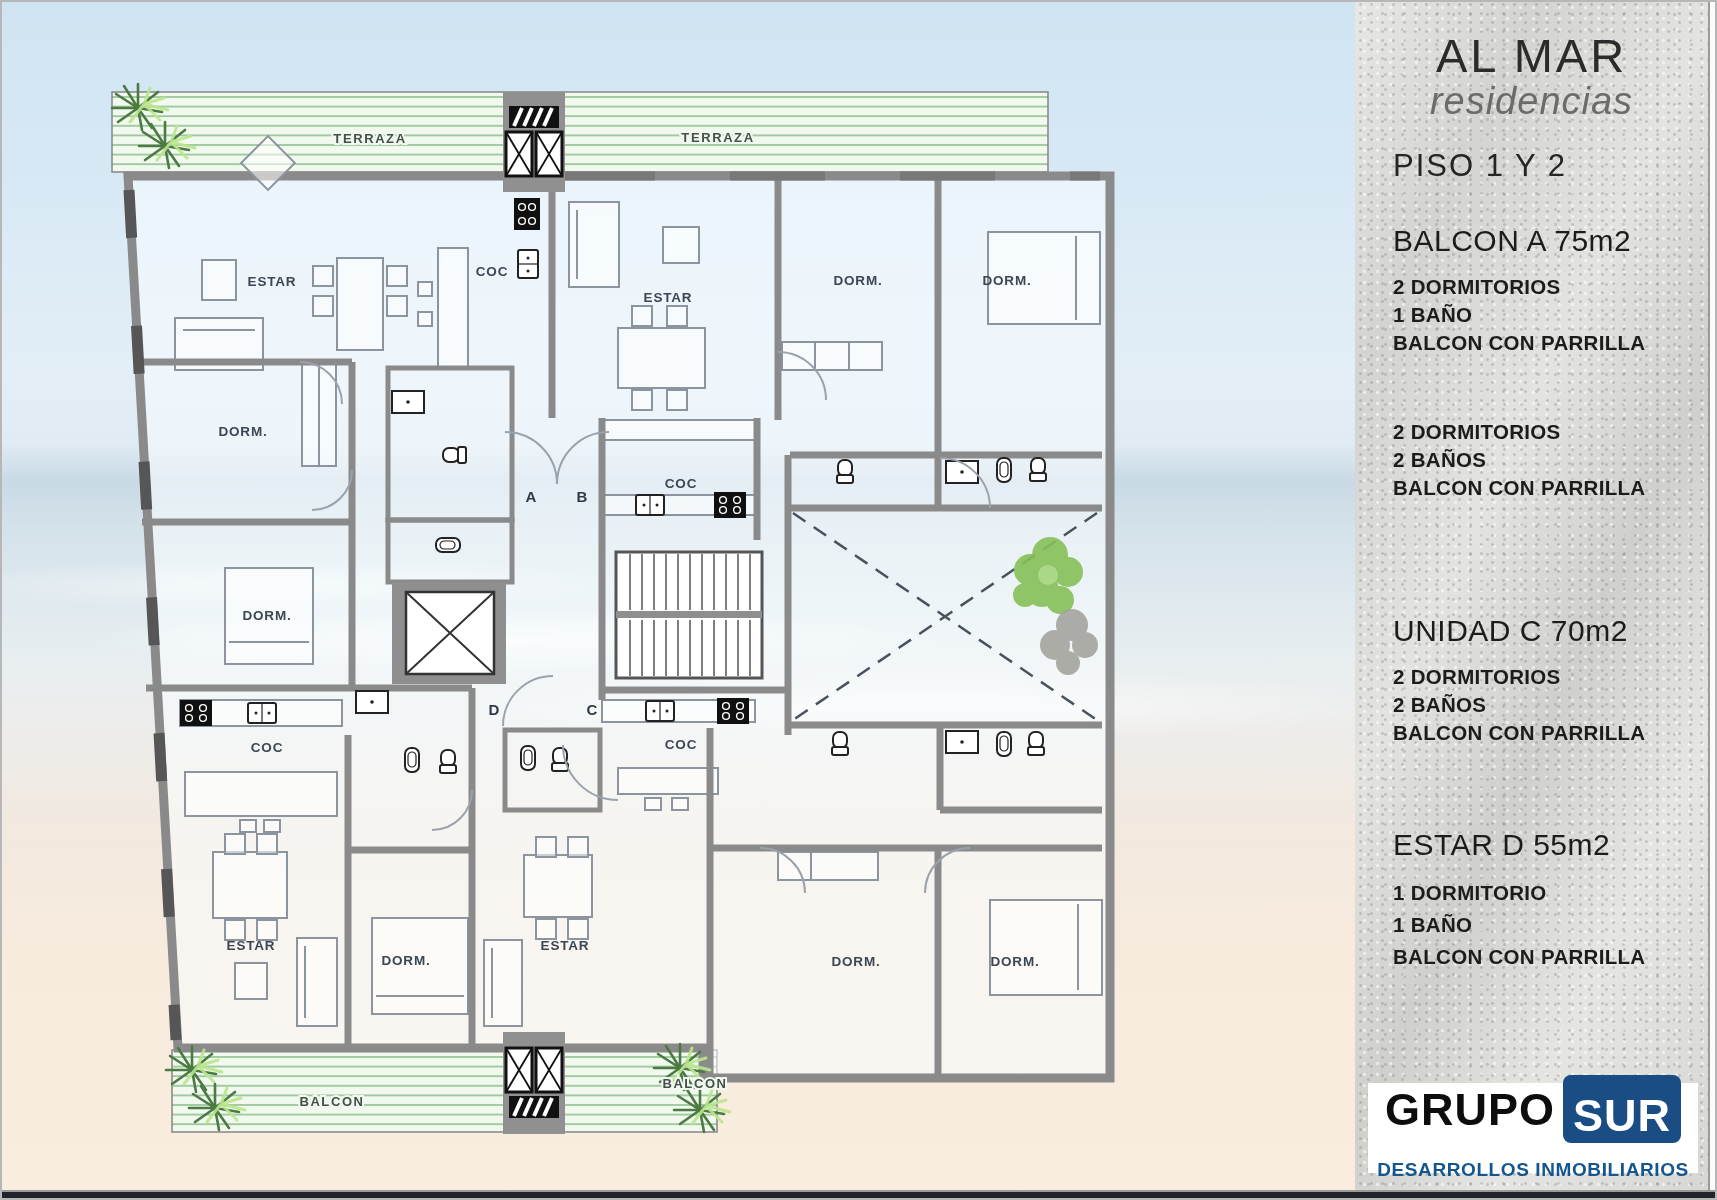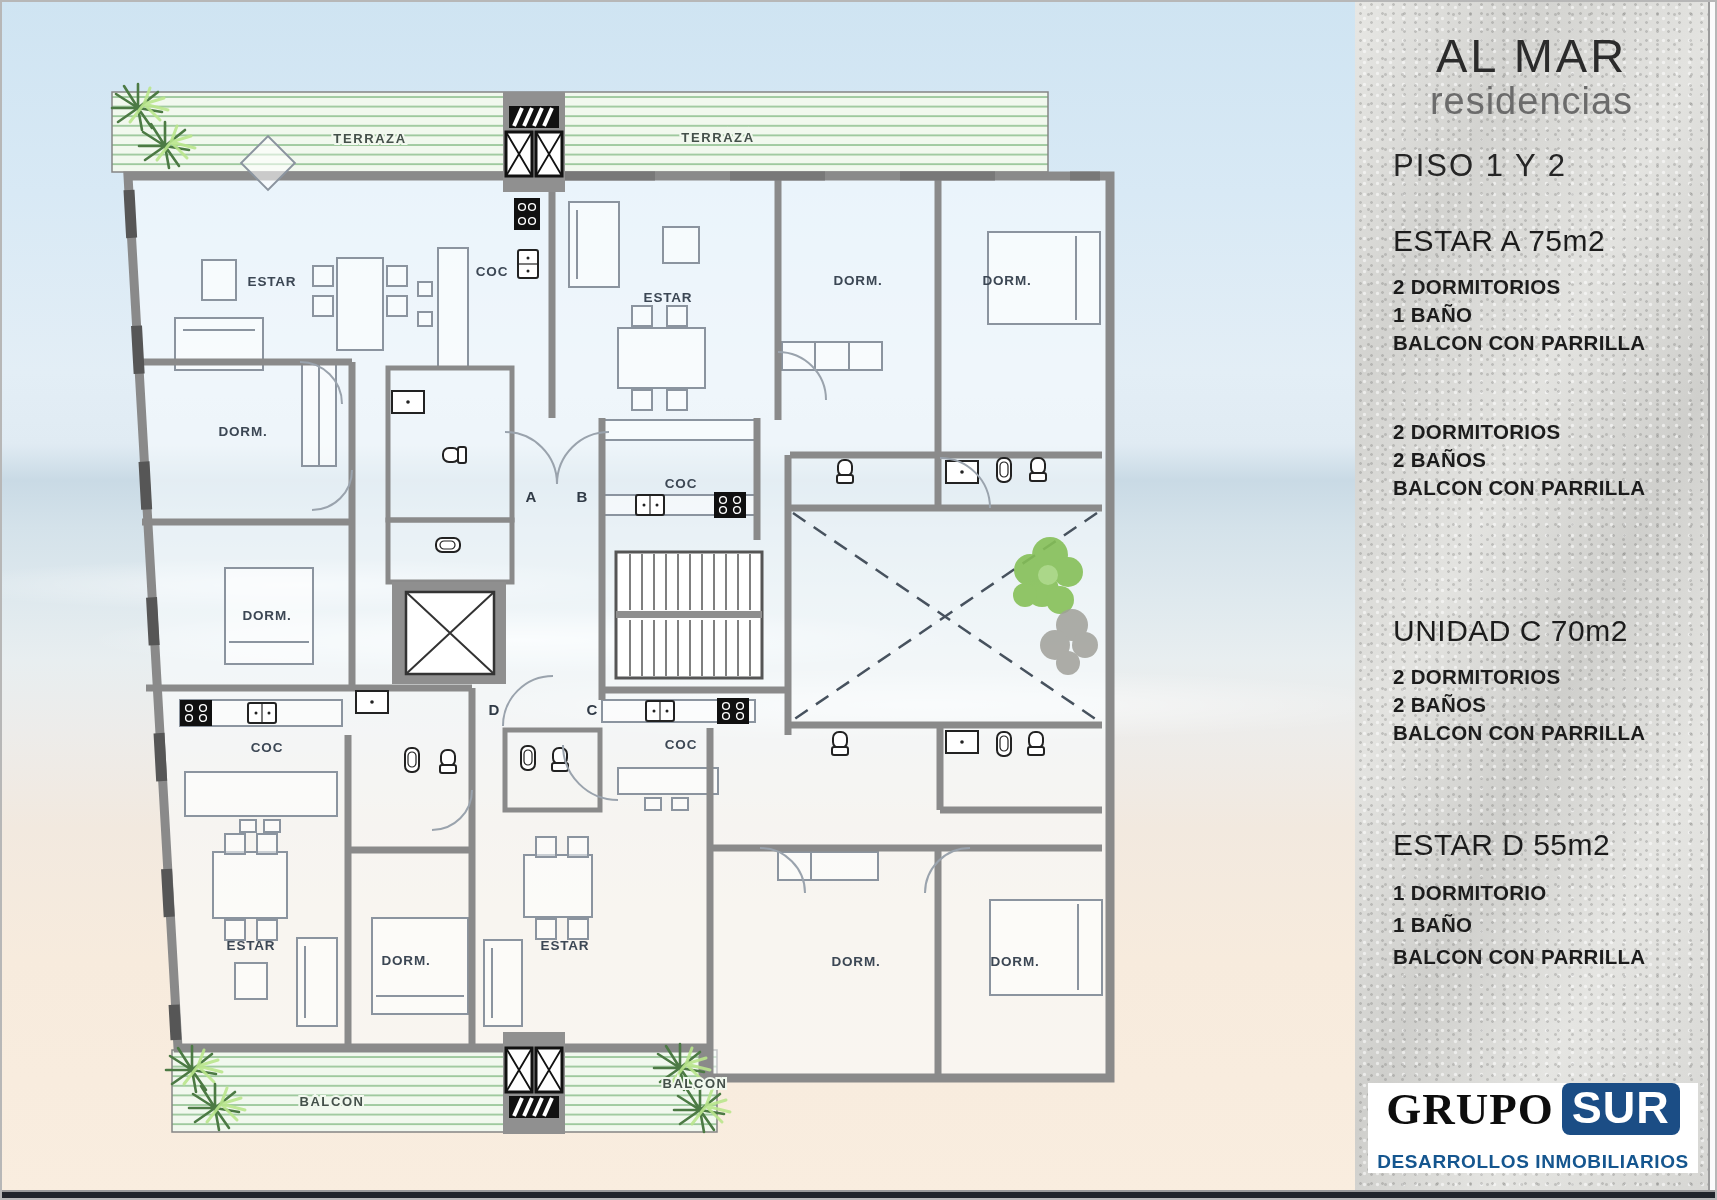--- a/index.html
+++ b/index.html
@@ -31,35 +31,35 @@
       radial-gradient(circle, rgba(90,90,88,.25) 0 1px, transparent 1.7px),
       radial-gradient(circle, rgba(70,70,68,.20) 0 1px, transparent 1.9px),
       radial-gradient(circle, rgba(255,255,255,.55) 0 1.2px, transparent 2.1px),
       linear-gradient(115deg,#e7e7e4 0%,#d3d3d0 20%,#e3e3e0 40%,#cfcfcc 58%,#e5e5e2 76%,#d6d6d3 100%);
     background-size:11px 9px,17px 15px,13px 11px,100% 100%;
     background-position:0 0,5px 7px,3px 2px,0 0;
   }
   .brand-title{position:absolute;top:28px;left:0;width:100%;text-align:center;
     font-size:47px;letter-spacing:3px;color:#2b2b2b;}
   .brand-sub{position:absolute;top:80px;left:0;width:100%;text-align:center;
-    font-size:38px;color:#6b6b6b;letter-spacing:1px;}
+    font-size:38px;font-style:italic;color:#6b6b6b;letter-spacing:1px;}
   .floor-label{position:absolute;top:148px;left:38px;font-size:31px;color:#252525;letter-spacing:2px;}
   .unit{position:absolute;left:38px;width:300px;}
   .unit-a{top:224px;} .unit-b{top:418px;} .unit-c{top:614px;} .unit-d{top:828px;}
   .unit-name{font-size:30px;color:#1c1c1c;letter-spacing:.5px;margin:0 0 15px 0;}
   .unit-feature{font-size:20.5px;color:#1c1c1c;letter-spacing:.3px;line-height:28px;font-weight:bold;}
   .unit-d .unit-feature{line-height:32px;}
 
   
   .logo-box{position:absolute;left:13px;top:1083px;width:330px;height:90px;background:#ffffff;
     display:flex;flex-direction:column;align-items:center;justify-content:center;}
   .logo-row{display:flex;align-items:center;gap:8px;line-height:1;}
-  .logo-grupo{font-size:45px;font-weight:800;color:#0d0d0d;letter-spacing:1px;font-family:Liberation Serif, serif;}
+  .logo-grupo{font-size:45px;font-weight:800;color:#0d0d0d;letter-spacing:1px;}
   .logo-sur{font-size:45px;font-weight:800;color:#ffffff;background:#1b4d85;
-    padding:2px 10px 5px 10px;border-radius:8px;letter-spacing:1px;}
+    padding:18px 10px 5px 10px;border-radius:8px;letter-spacing:1px;}
   .logo-tagline{margin-top:16px;font-size:19px;font-weight:700;color:#15568f;letter-spacing:.6px;}
 
   svg text{font-family:"Liberation Sans",sans-serif;}
   .room-lbl{font-size:13.5px;font-weight:600;fill:#3c4754;letter-spacing:.8px;}
   .band-lbl{font-size:13px;font-weight:600;fill:#44504a;letter-spacing:1.6px;
     paint-order:stroke;stroke:#f1f8ee;stroke-width:4px;}
   .door-lbl{font-size:15px;font-weight:700;fill:#303a46;}
 </style>
 </head>
 <body>
@@ -337,21 +337,21 @@
     <text class="door-lbl" x="592" y="715">C</text>
   </g>
 </svg>
 
 <div class="sidebar">
   <div class="brand-title">AL MAR</div>
   <div class="brand-sub">residencias</div>
   <div class="floor-label">PISO  1 Y 2</div>
 
   <div class="unit unit-a">
-    <p class="unit-name">ESTAR A 75m2</p>
+    <p class="unit-name">BALCON A 75m2</p>
     <div class="unit-feature">2 DORMITORIOS</div>
     <div class="unit-feature">1 BAÑO</div>
     <div class="unit-feature">BALCON CON PARRILLA</div>
   </div>
 
   <div class="unit unit-b">
     <div class="unit-feature">2 DORMITORIOS</div>
     <div class="unit-feature">2 BAÑOS</div>
     <div class="unit-feature">BALCON CON PARRILLA</div>
   </div>

